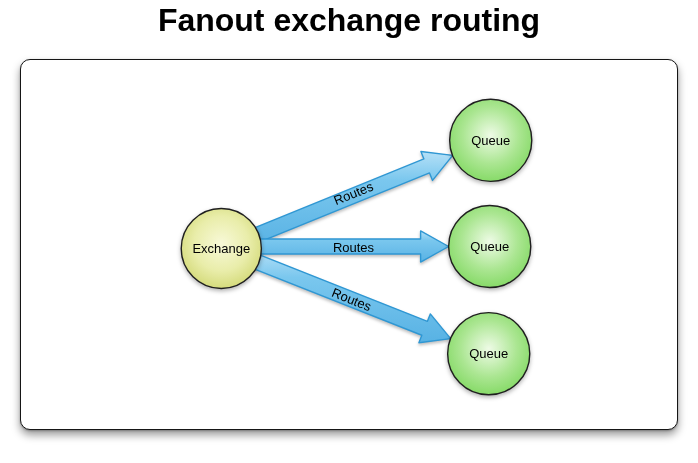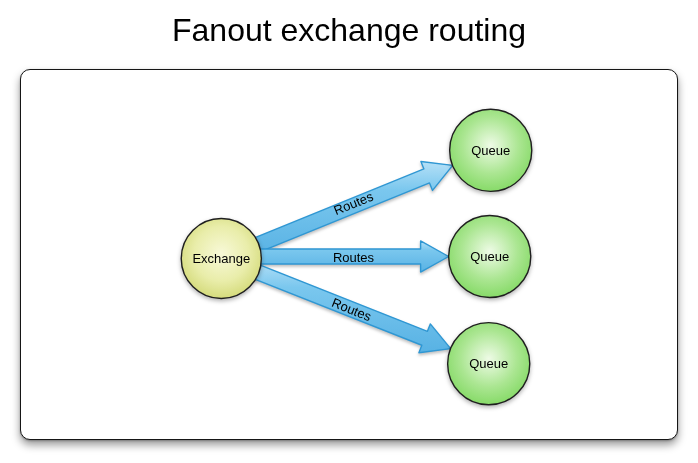--- a/index.html
+++ b/index.html
@@ -6,26 +6,26 @@
     margin: 0;
     padding: 0;
     width: 698px;
     height: 463px;
     background: #ffffff;
     overflow: hidden;
     font-family: "Liberation Sans", sans-serif;
   }
   .title {
     margin: 0;
-    padding-top: 12px;
+    padding-top: 2px;
     height: 37px;
     line-height: 37px;
     text-align: center;
     font-size: 32px;
-    font-weight: 400;
+    font-weight: 700;
     color: #000000;
     letter-spacing: 0px;
   }
   .panel {
     box-sizing: border-box;
     width: 658px;
     height: 371px;
     margin: 20px auto 0 auto;
     background: #ffffff;
     border: 1.5px solid #161616;

